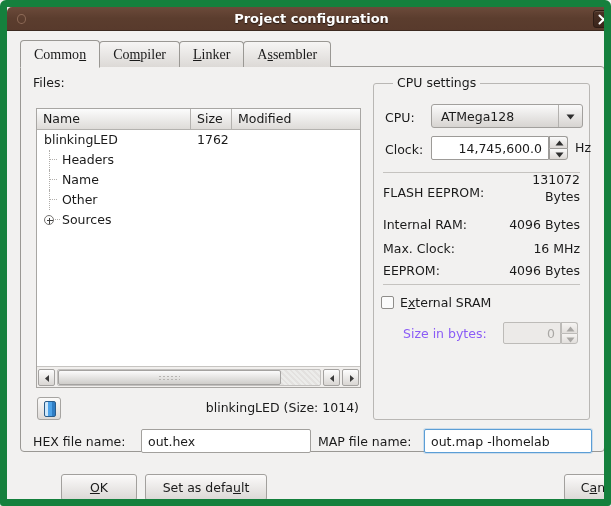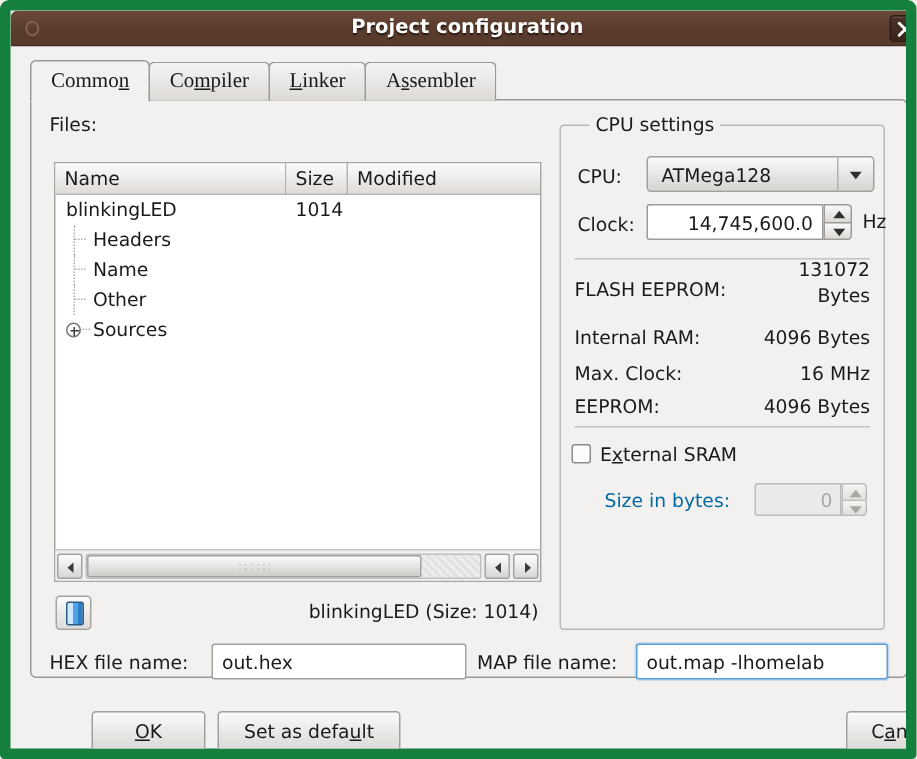--- a/index.html
+++ b/index.html
@@ -319,21 +319,21 @@
     width: 13px; height: 13px;
     background: #fbfbfb;
     border: 1px solid #8f8d8a;
     border-radius: 2px;
     cursor: pointer;
   }
   #sram-label { position: absolute; left: 393px; top: 288px; font-size: 12.5px; cursor: pointer; }
 
   #sizebytes-label {
     position: absolute; left: 396px; top: 319px;
-    font-size: 12.5px; color: #0369a1;
+    font-size: 12.5px; color: #8b5cf6;
   }
   #size-field {
     position: absolute; left: 496px; top: 315px;
     width: 58px; height: 22px;
     background: #eceae8;
     border: 1px solid #bdbbb8;
     border-radius: 2px 0 0 2px;
   }
   #size-value {
     position: absolute; right: 5px; top: 0; height: 22px; line-height: 21px;
@@ -420,21 +420,21 @@
     <div id="tree-head">
       <div class="th th-name">Name</div>
       <div class="th th-size">Size</div>
       <div class="th th-mod">Modified</div>
     </div>
 
     <div id="tree-rows">
 
       <div class="trow">
         <div class="tname" style="left:7px">blinkingLED</div>
-        <div class="tsize">1014</div>
+        <div class="tsize">1762</div>
       </div>
 
       <div class="trow">
         <div class="tdot"></div>
         <div class="tlead"></div>
         <div class="tname" style="left:25px">Headers</div>
       </div>
 
       <div class="trow">
         <div class="tdot"></div>

